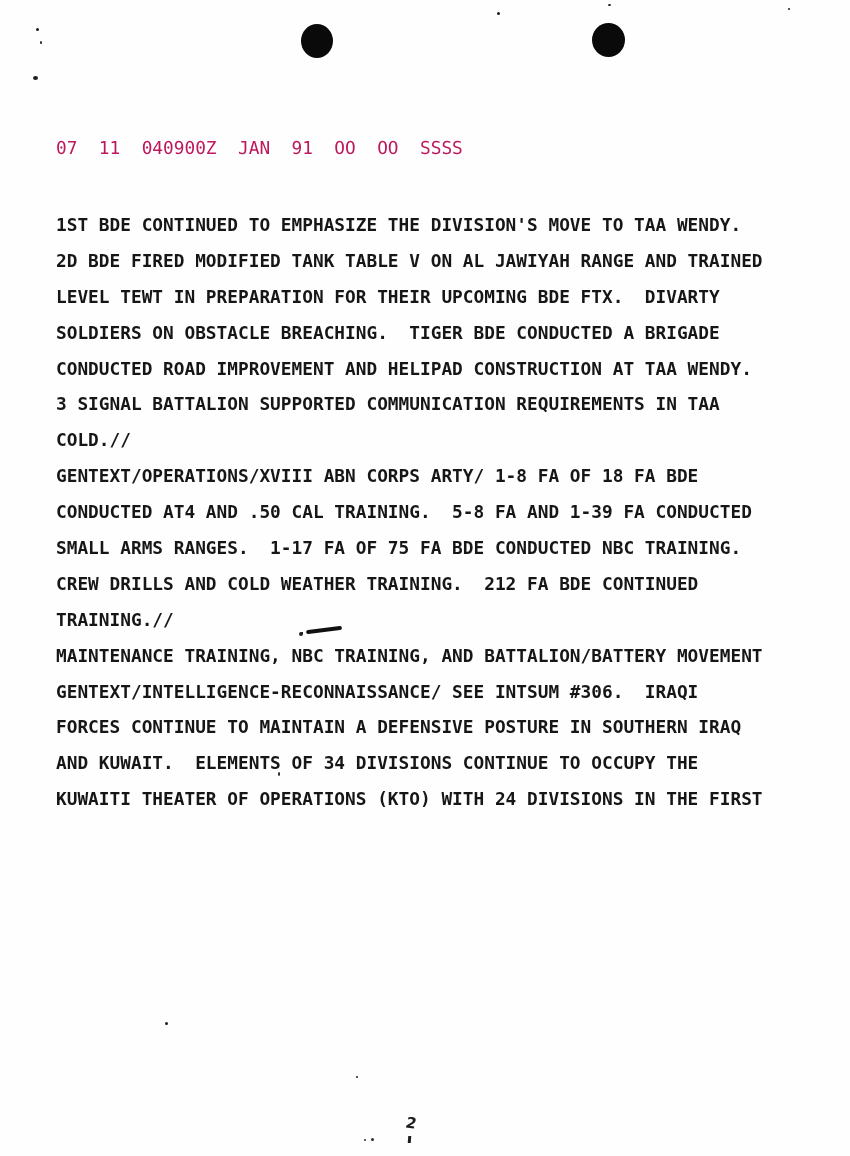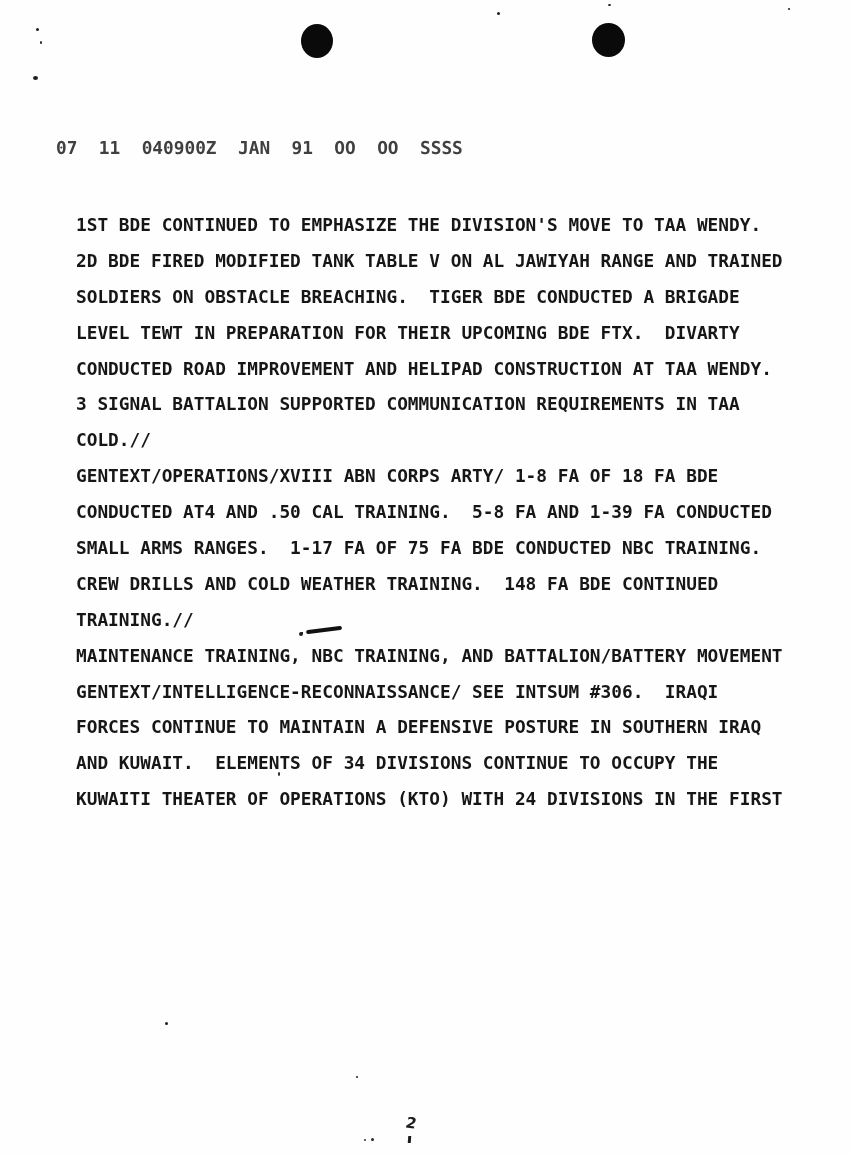--- a/index.html
+++ b/index.html
@@ -23,34 +23,33 @@
     border-radius: 50%;
   }
   .hole-punch.left  { left: 301px; top: 24px; width: 32px; height: 34px; }
   .hole-punch.right { left: 592px; top: 23px; width: 33px; height: 34px; }
 
   
   .typed {
     position: absolute;
     white-space: pre;
     font-size: 17.8px;
-    font-weight: 700;
+    font-weight: 400;
     letter-spacing: 0px;
-    color: #404040;
+    color: #be185d;
     text-rendering: geometricPrecision;
   }
   .header-line {
     left: 56px;
     top: 138px;
   }
   .body-block {
     position: absolute;
     left: 56px;
     top: 207px;
-    margin-left: 20px;
   }
   .body-block .line {
     white-space: pre;
     font-size: 17.8px;
     font-weight: 700;
     height: 35.9px;
     line-height: 35.9px;
   }
 
   
@@ -135,29 +134,29 @@
   <div class="speck" style="left:788px; top:8px;   width:2px; height:2px;"></div>
   <div class="speck" style="left:278px; top:772px; width:2px; height:4px;"></div>
   <div class="speck" style="left:165px; top:1022px; width:3px; height:3px;"></div>
   <div class="speck" style="left:356px; top:1076px; width:2px; height:2px;"></div>
 
   <div class="typed header-line">07  11  040900Z  JAN  91  OO  OO  SSSS</div>
 
   <div class="body-block">
     <div class="line">1ST BDE CONTINUED TO EMPHASIZE THE DIVISION'S MOVE TO TAA WENDY.</div>
     <div class="line">2D BDE FIRED MODIFIED TANK TABLE V ON AL JAWIYAH RANGE AND TRAINED</div>
+    <div class="line">LEVEL TEWT IN PREPARATION FOR THEIR UPCOMING BDE FTX.  DIVARTY</div>
     <div class="line">SOLDIERS ON OBSTACLE BREACHING.  TIGER BDE CONDUCTED A BRIGADE</div>
-    <div class="line">LEVEL TEWT IN PREPARATION FOR THEIR UPCOMING BDE FTX.  DIVARTY</div>
     <div class="line">CONDUCTED ROAD IMPROVEMENT AND HELIPAD CONSTRUCTION AT TAA WENDY.</div>
     <div class="line">3 SIGNAL BATTALION SUPPORTED COMMUNICATION REQUIREMENTS IN TAA</div>
     <div class="line">COLD.//</div>
     <div class="line">GENTEXT/OPERATIONS/XVIII ABN CORPS ARTY/ 1-8 FA OF 18 FA BDE</div>
     <div class="line">CONDUCTED AT4 AND .50 CAL TRAINING.  5-8 FA AND 1-39 FA CONDUCTED</div>
     <div class="line">SMALL ARMS RANGES.  1-17 FA OF 75 FA BDE CONDUCTED NBC TRAINING.</div>
-    <div class="line">CREW DRILLS AND COLD WEATHER TRAINING.  148 FA BDE CONTINUED</div>
+    <div class="line">CREW DRILLS AND COLD WEATHER TRAINING.  212 FA BDE CONTINUED</div>
     <div class="line">TRAINING.//</div>
     <div class="line">MAINTENANCE TRAINING, NBC TRAINING, AND BATTALION/BATTERY MOVEMENT</div>
     <div class="line">GENTEXT/INTELLIGENCE-RECONNAISSANCE/ SEE INTSUM #306.  IRAQI</div>
     <div class="line">FORCES CONTINUE TO MAINTAIN A DEFENSIVE POSTURE IN SOUTHERN IRAQ</div>
     <div class="line">AND KUWAIT.  ELEMENTS OF 34 DIVISIONS CONTINUE TO OCCUPY THE</div>
     <div class="line">KUWAITI THEATER OF OPERATIONS (KTO) WITH 24 DIVISIONS IN THE FIRST</div>
   </div>
 
   <div class="pen-overline"></div>
   <div class="pen-overline-tail"></div>

